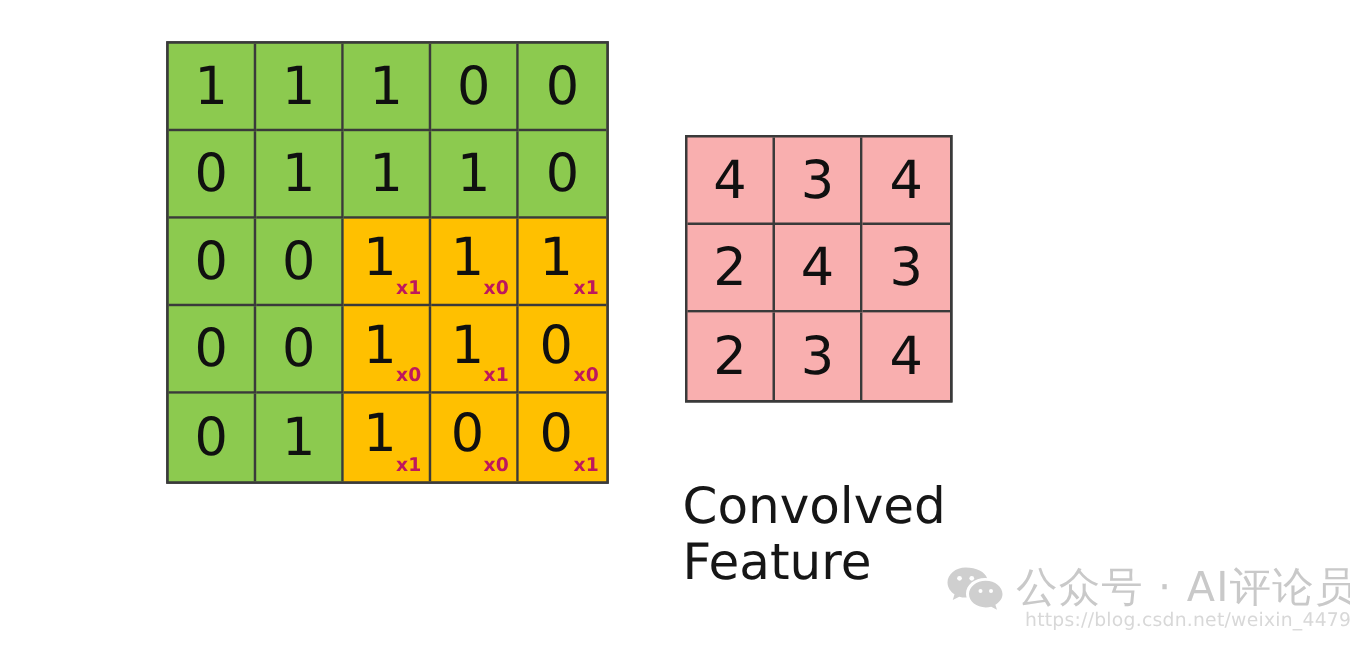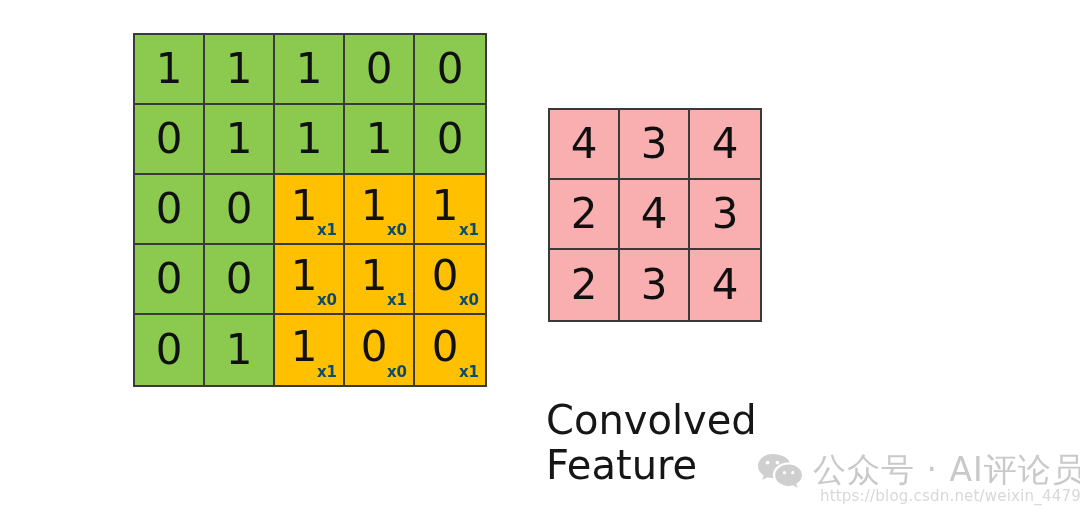--- a/index.html
+++ b/index.html
@@ -63,21 +63,21 @@
     left: -5px;
     top: -3px;
   }
   .cell .mult {
     position: absolute;
     right: 6px;
     bottom: 5px;
     font-family: "DejaVu Sans", sans-serif;
     font-size: 15px;
     line-height: 1;
-    color: #0c4a6e;
+    color: #be185d;
     font-weight: 700;
     text-align: right;
   }
 
   
   #feature-matrix {
     position: absolute;
     left: 548px;
     top: 108px;
     width: 210px;
@@ -116,21 +116,20 @@
     color: #161616;
     white-space: pre;
   }
   #image-caption {
     left: 247px;
     top: 418px;
   }
   #feature-caption {
     left: 546px;
     top: 383px;
-    margin-top: 15px;
   }
 
   
   #watermark {
     position: absolute;
     left: 757px;
     top: 448px;
     display: flex;
     align-items: center;
     gap: 10px;

